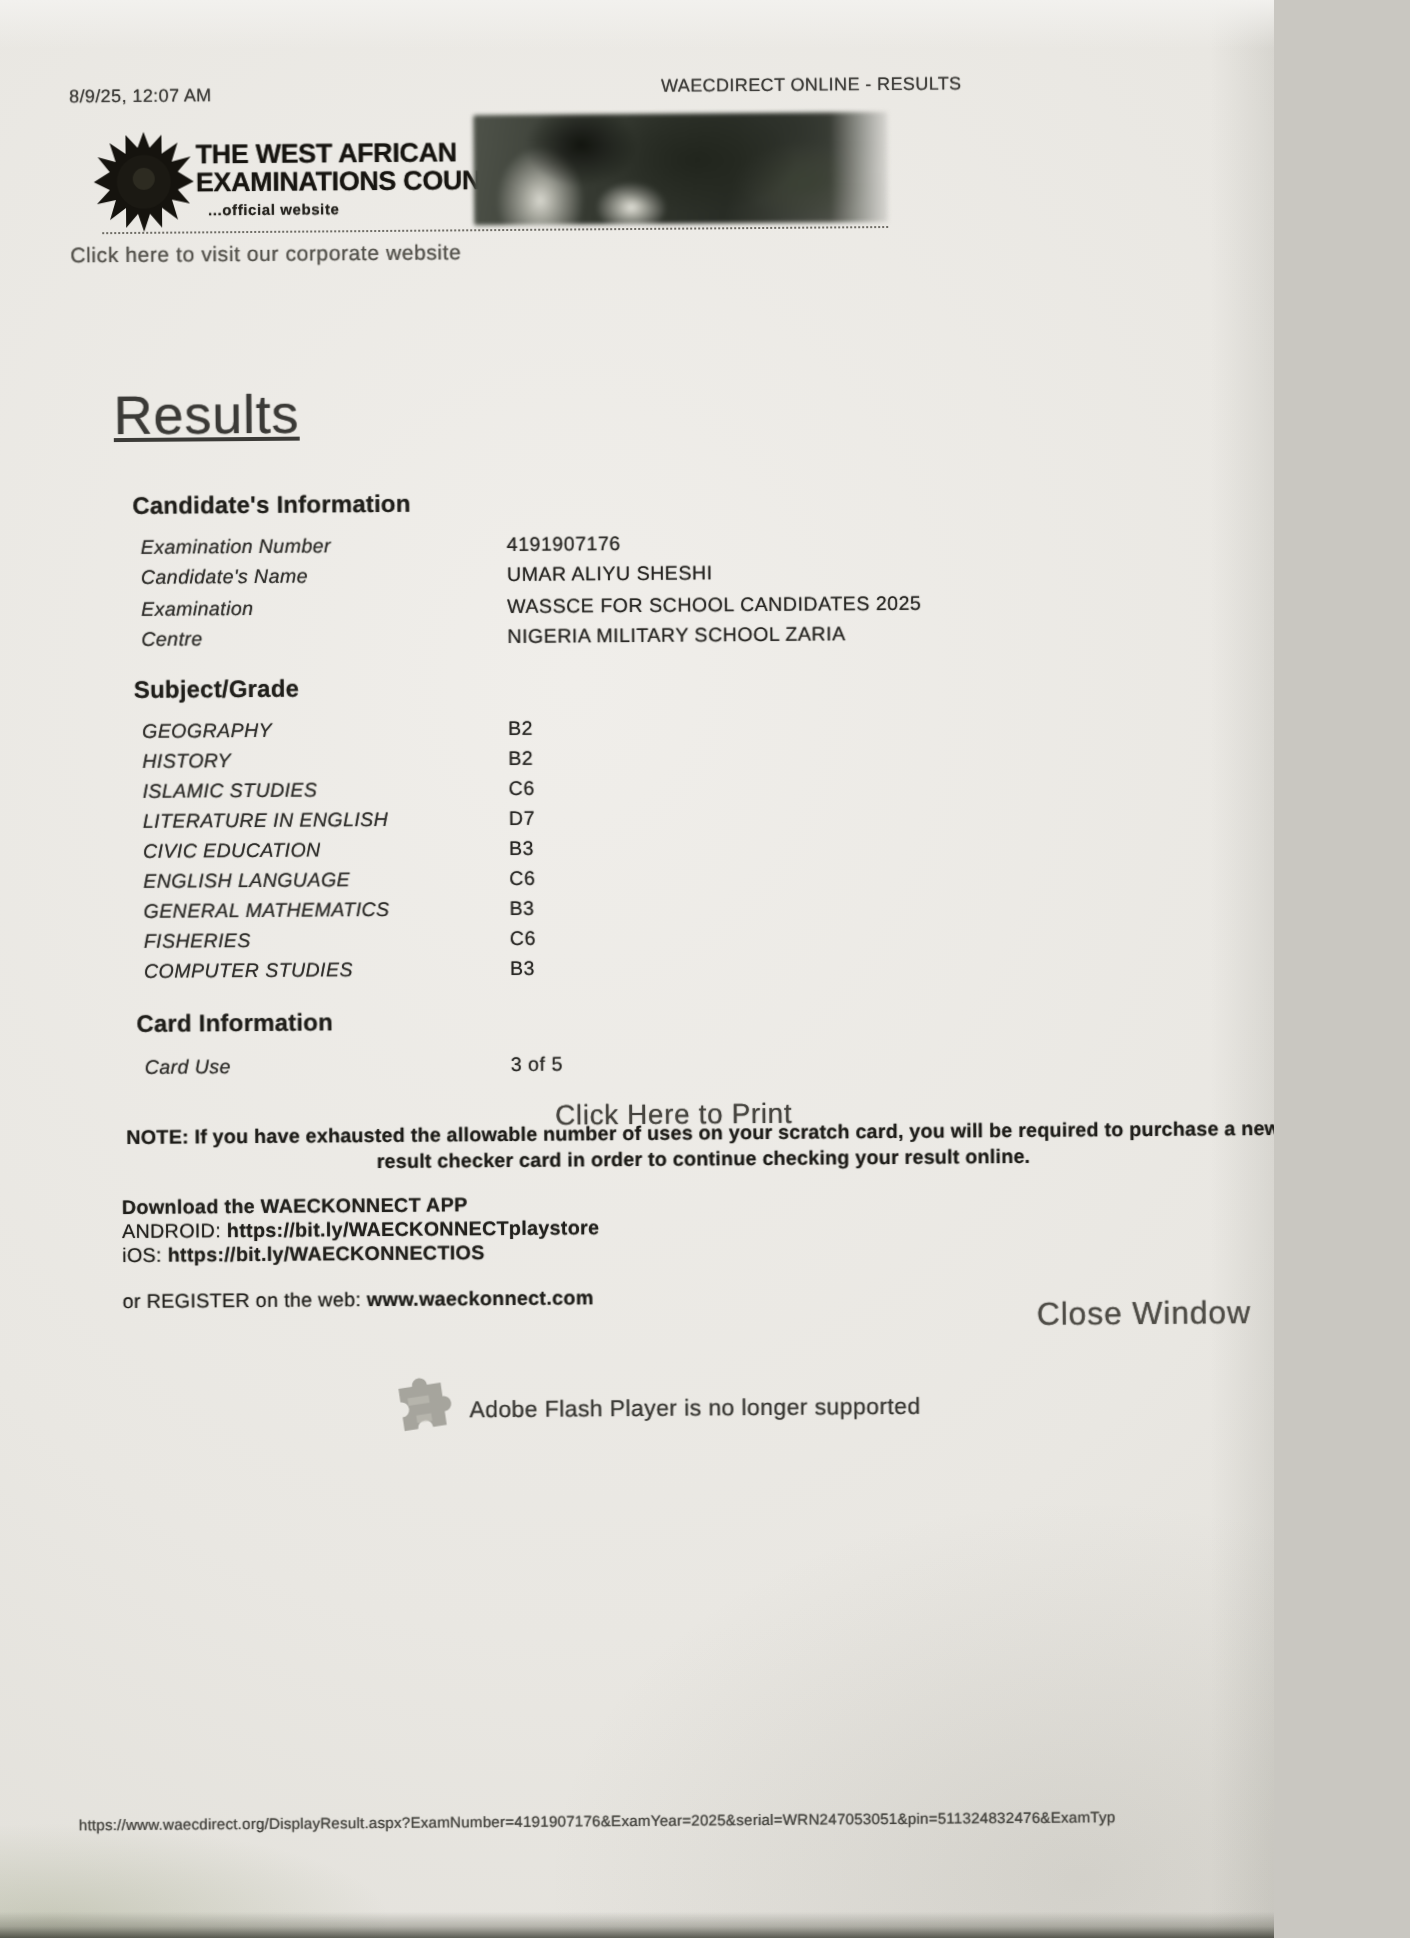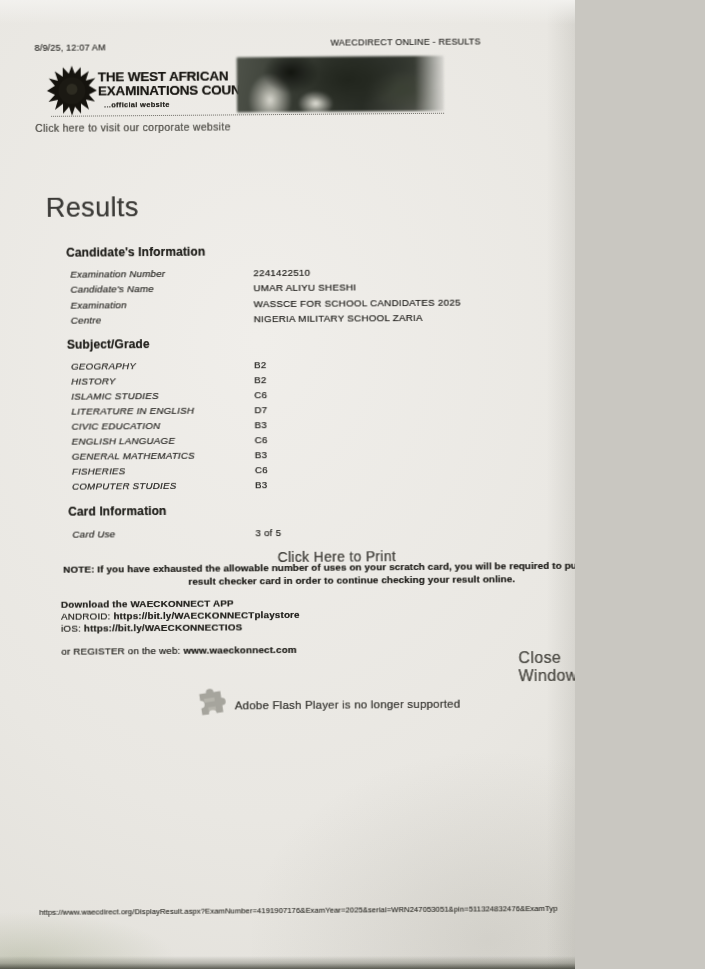--- a/index.html
+++ b/index.html
@@ -1,17 +1,17 @@
 <!DOCTYPE html>
 <html><head>
 <meta charset="utf-8">
 <style>
   html,body{margin:0;padding:0;background:#c9c7c1;}
   .photo{
-    position:relative;width:575px;height:969px;overflow:hidden;
+    position:relative;width:637px;height:969px;overflow:hidden;
     font-family:"Liberation Sans","DejaVu Sans",sans-serif;
     background:
       linear-gradient(to bottom,#f2f1ee 0,rgba(242,241,238,0) 2.5%),
       linear-gradient(to right,rgba(0,0,0,0) 95%,rgba(90,90,80,.12) 100%),
       radial-gradient(60% 28% at 85% 97%,rgba(120,118,106,.16),transparent 70%),
       radial-gradient(38% 7% at 4% 99%,rgba(128,138,98,.28),transparent 70%),
       radial-gradient(120% 90% at 45% 35%,#f0eeea 0%,#e9e7e2 55%,#e2e0da 85%,#dad8d1 100%);
   }
   .edge-bottom{position:absolute;left:0;right:0;bottom:0;height:13px;
     background:linear-gradient(to bottom,rgba(70,72,56,0) 0%,rgba(70,72,58,.30) 55%,rgba(38,40,30,.72) 100%);}
@@ -67,26 +67,26 @@
     <div class="abs" style="left:101px;top:69px;">
       <div class="orgname">THE WEST AFRICAN</div>
       <div class="orgname">EXAMINATIONS COUNCIL</div>
       <div class="tagline" style="margin:3px 0 0 6px;">...official website</div>
     </div>
     <div class="abs banner" style="left:240px;top:57px;"></div>
     <div class="abs dotline" style="left:54px;top:104px;width:393px;height:10px;"></div>
 
     <div class="abs corp" style="left:38px;top:120px;">Click here to visit our corporate website</div>
 
-    <div class="abs bigtitle" style="left:48px;top:191px;">Results</div>
+    <div class="abs bigtitle" style="left:59px;top:191px;text-decoration:underline;">Results</div>
 
     <div class="abs sechead" style="left:68px;top:244px;">Candidate's Information</div>
     <div class="abs" style="left:0;top:267px;width:100%;">
       <span class="lbl">Examination Number</span>
-      <span class="val">2241422510</span>
+      <span class="val">4191907176</span>
     </div>
     <div class="abs" style="left:0;top:282px;width:100%;">
       <span class="lbl">Candidate's Name</span>
       <span class="val">UMAR ALIYU SHESHI</span>
     </div>
     <div class="abs" style="left:0;top:298px;width:100%;">
       <span class="lbl">Examination</span>
       <span class="val">WASSCE FOR SCHOOL CANDIDATES 2025</span>
     </div>
     <div class="abs" style="left:0;top:313px;width:100%;">

